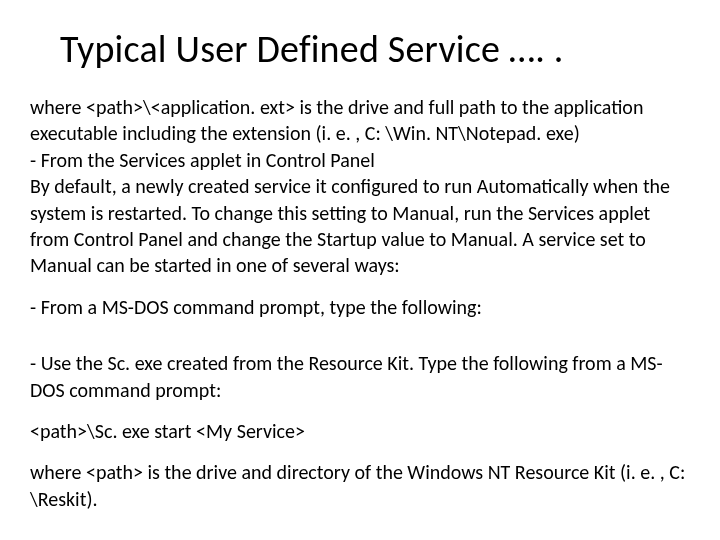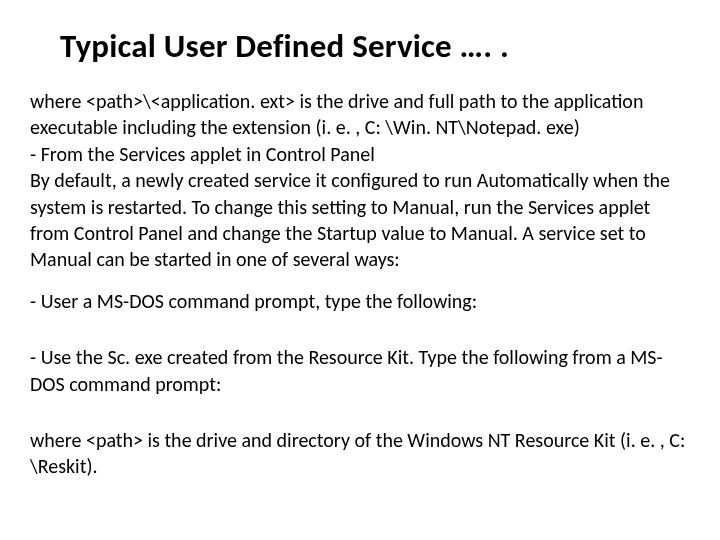--- a/index.html
+++ b/index.html
@@ -12,22 +12,22 @@
     color: #000;
   }
   .slide {
     box-sizing: border-box;
     width: 720px;
     height: 540px;
     padding: 20px 30px 20px 30px;
     position: relative;
   }
   .title {
-    font-size: 33px;
-    font-weight: 700;
+    font-size: 38px;
+    font-weight: 400;
     margin: 6px 0 22px 30px;
     letter-spacing: 0.2px;
   }
   .body {
     font-size: 20px;
     line-height: 1.32;
     margin-left: 0;
   }
   .body p {
     margin: 0 0 0 0;
@@ -39,21 +39,22 @@
 </head>
 <body>
 
 <div class="slide">
   <div class="title">Typical User Defined Service …. .</div>
   <div class="body">
     <p>where &lt;path&gt;\&lt;application. ext&gt; is the drive and full path to the application executable including the extension (i. e. , C: \Win. NT\Notepad. exe)</p>
     <p>- From the Services applet in Control Panel</p>
     <p>By default, a newly created service it configured to run Automatically when the system is restarted. To change this setting to Manual, run the Services applet from Control Panel and change the Startup value to Manual. A service set to Manual can be started in one of several ways:</p>
     <div class="gap"></div>
-    <p>- User a MS-DOS command prompt, type the following:</p>
+    <p>- From a MS-DOS command prompt, type the following:</p>
     <div class="gap"></div>
     <div class="gap"></div>
     <p>- Use the Sc. exe created from the Resource Kit. Type the following from a MS-DOS command prompt:</p>
     <div class="gap"></div>
+    <p>&lt;path&gt;\Sc. exe start &lt;My Service&gt;</p>
     <div class="gap"></div>
     <p>where &lt;path&gt; is the drive and directory of the Windows NT Resource Kit (i. e. , C: \Reskit).</p>
   </div>
 </div>
 
 </body></html>

